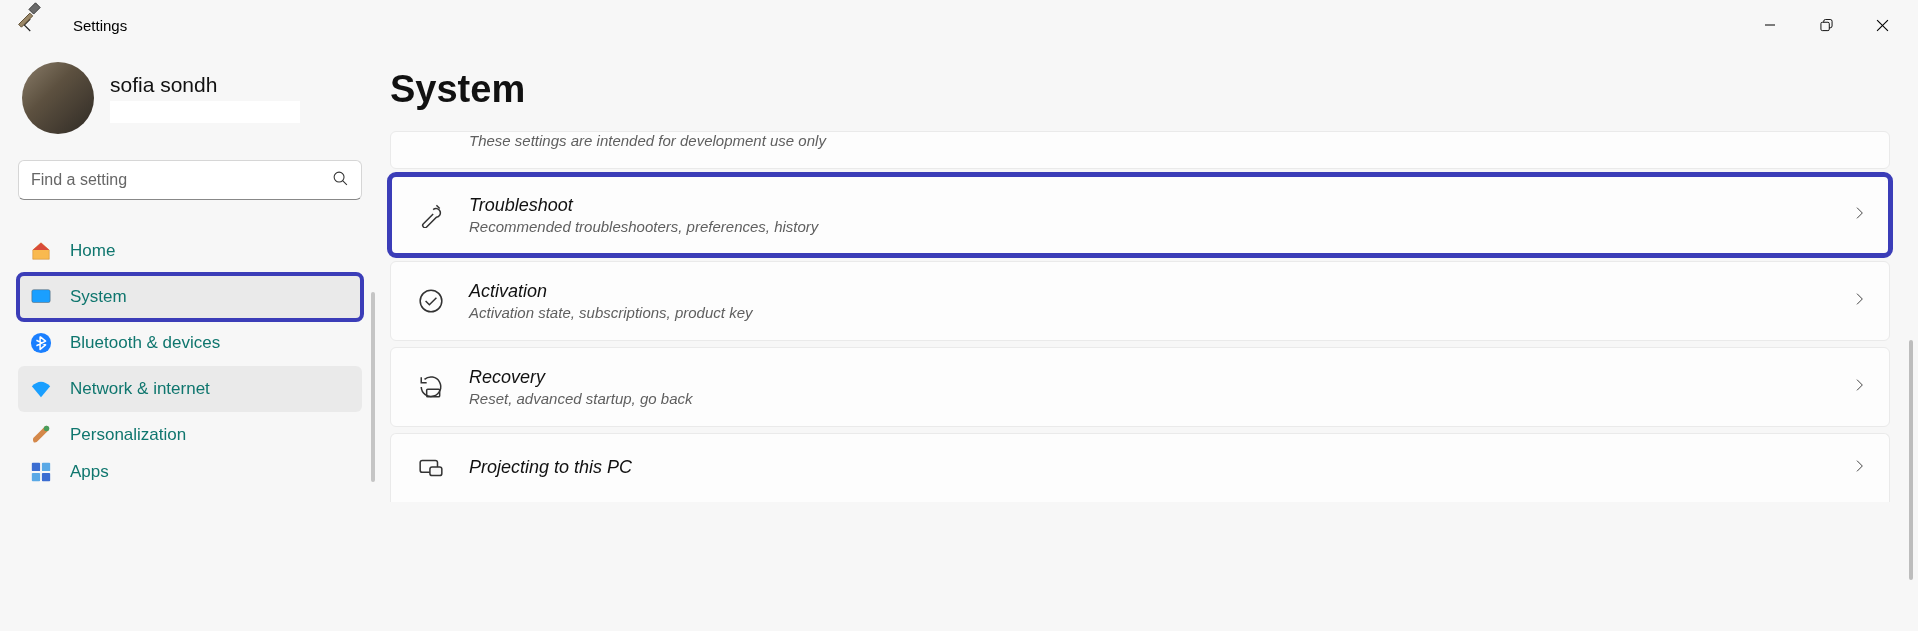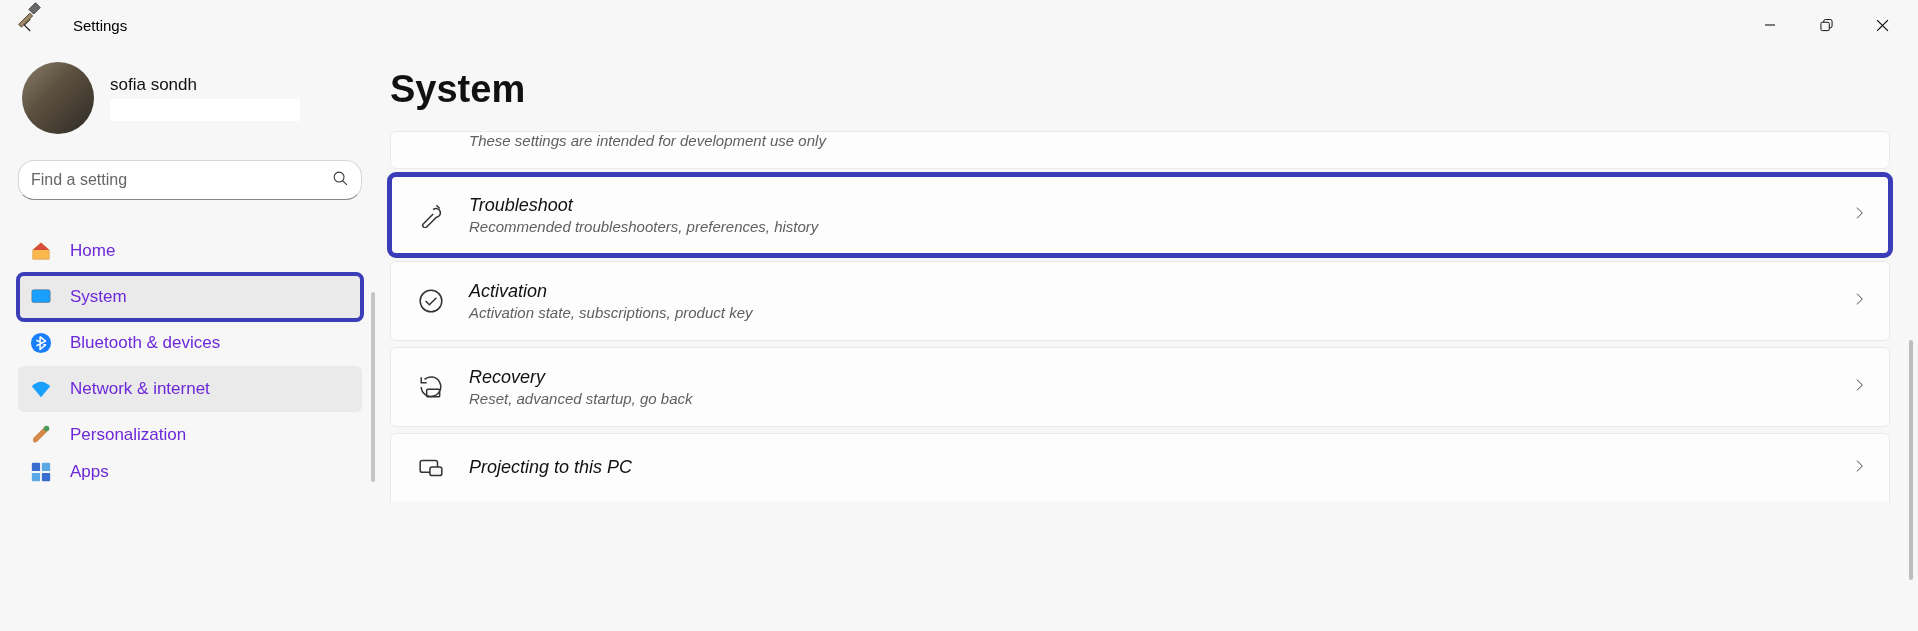--- a/index.html
+++ b/index.html
@@ -68,41 +68,41 @@
       padding-left: 4px;
     }
     .avatar {
       width: 72px;
       height: 72px;
       border-radius: 50%;
       background: linear-gradient(135deg, #8a7d6a, #5d5140 40%, #2f2a25);
       flex-shrink: 0;
     }
     .profile-name {
-      font-size: 17px;
+      font-size: 21px;
       color: #111;
       font-weight: 400;
     }
     .profile-block {
       display:flex;
       flex-direction:column;
       gap:4px;
     }
     .profile-sub {
       background:#fff;
       width:190px;
       height:22px;
     }
     .search-box {
       display: flex;
       align-items: center;
       background: #fff;
       border: 1px solid #d6d6d6;
       border-bottom: 1.5px solid #888;
-      border-radius: 16px;
+      border-radius: 6px;
       height: 40px;
       padding: 0 12px;
       margin-bottom: 28px;
     }
     .search-box input {
       border: none;
       outline: none;
       flex: 1;
       font-size: 16px;
       color: #333;
@@ -114,21 +114,21 @@
       flex-direction: column;
     }
     .nav-item {
       display: flex;
       align-items: center;
       gap: 18px;
       height: 46px;
       padding: 0 12px;
       border-radius: 6px;
       font-size: 17px;
-      color: #6d28d9;
+      color: #0f766e;
       cursor: pointer;
     }
     .nav-item.active { background: #eaeaea; }
     .nav-icon {
       width: 22px;
       height: 22px;
       display: flex;
       align-items: center;
       justify-content: center;
       flex-shrink: 0;

